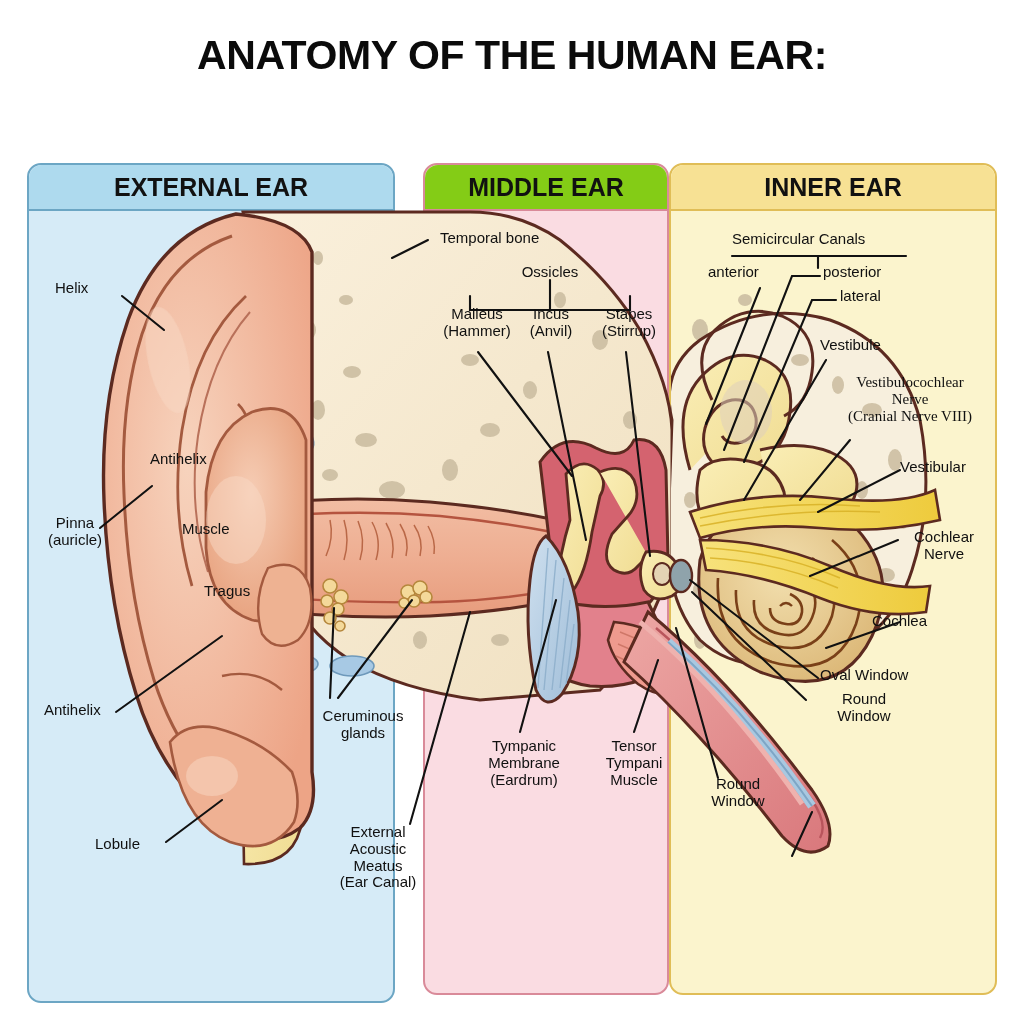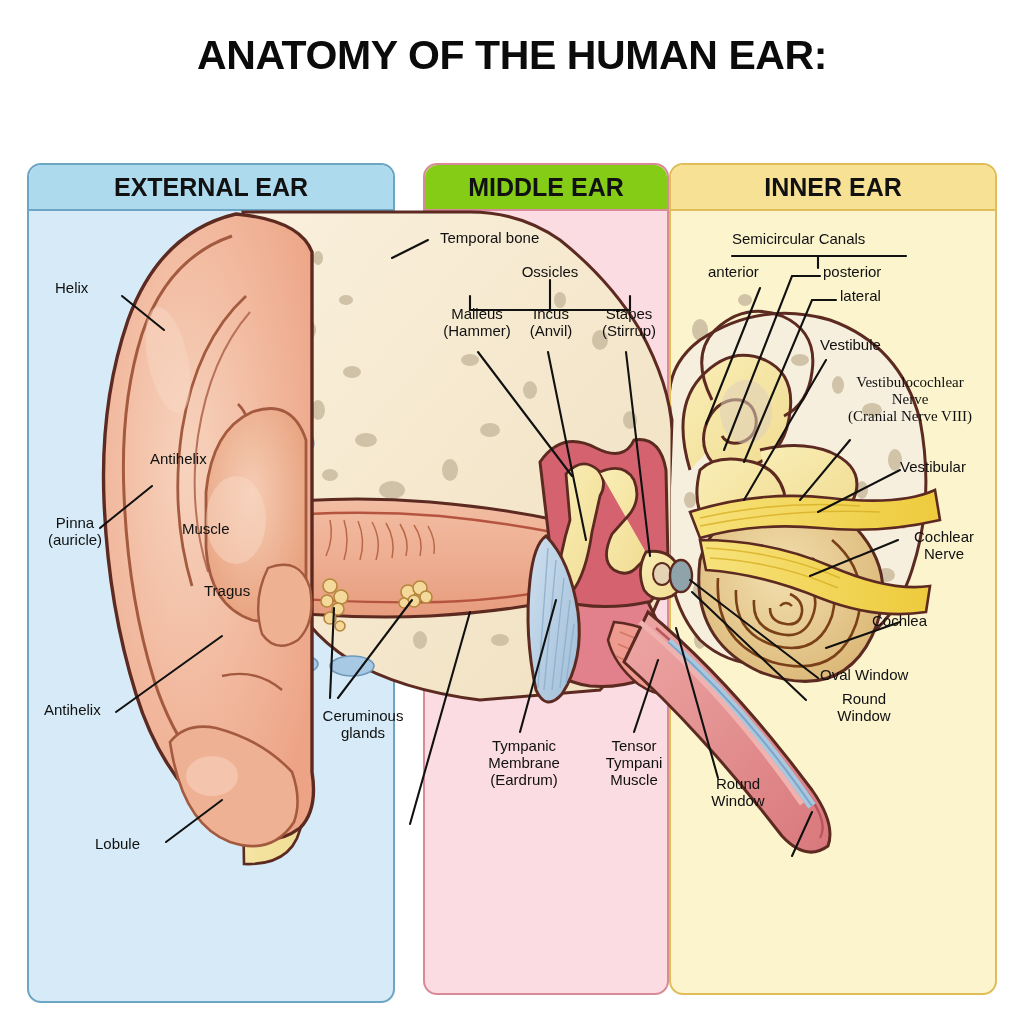--- a/index.html
+++ b/index.html
@@ -398,20 +398,24 @@
   <div class="lbl" style="left:55px;  top:280px;">Helix</div>
   <div class="lbl" style="left:150px; top:451px;">Antihelix</div>
   <div class="lbl c" style="left:30px;  top:515px;width:90px;">Pinna
 (auricle)</div>
   <div class="lbl" style="left:182px; top:521px;">Muscle</div>
   <div class="lbl" style="left:204px; top:583px;">Tragus</div>
   <div class="lbl" style="left:44px;  top:702px;">Antihelix</div>
   <div class="lbl" style="left:95px;  top:836px;">Lobule</div>
   <div class="lbl c" style="left:302px;top:708px;width:122px;">Ceruminous
 glands</div>
+  <div class="lbl c" style="left:326px;top:824px;width:104px;">External
+Acoustic
+Meatus
+(Ear Canal)</div>
 
   <div class="lbl" style="left:440px; top:230px;">Temporal bone</div>
   <div class="lbl c" style="left:490px;top:264px;width:120px;">Ossicles</div>
   <div class="lbl c" style="left:424px;top:306px;width:106px;">Malleus
 (Hammer)</div>
   <div class="lbl c" style="left:512px;top:306px;width:78px;">Incus
 (Anvil)</div>
   <div class="lbl c" style="left:586px;top:306px;width:86px;">Stapes
 (Stirrup)</div>
   <div class="lbl c" style="left:462px;top:738px;width:124px;">Tympanic

